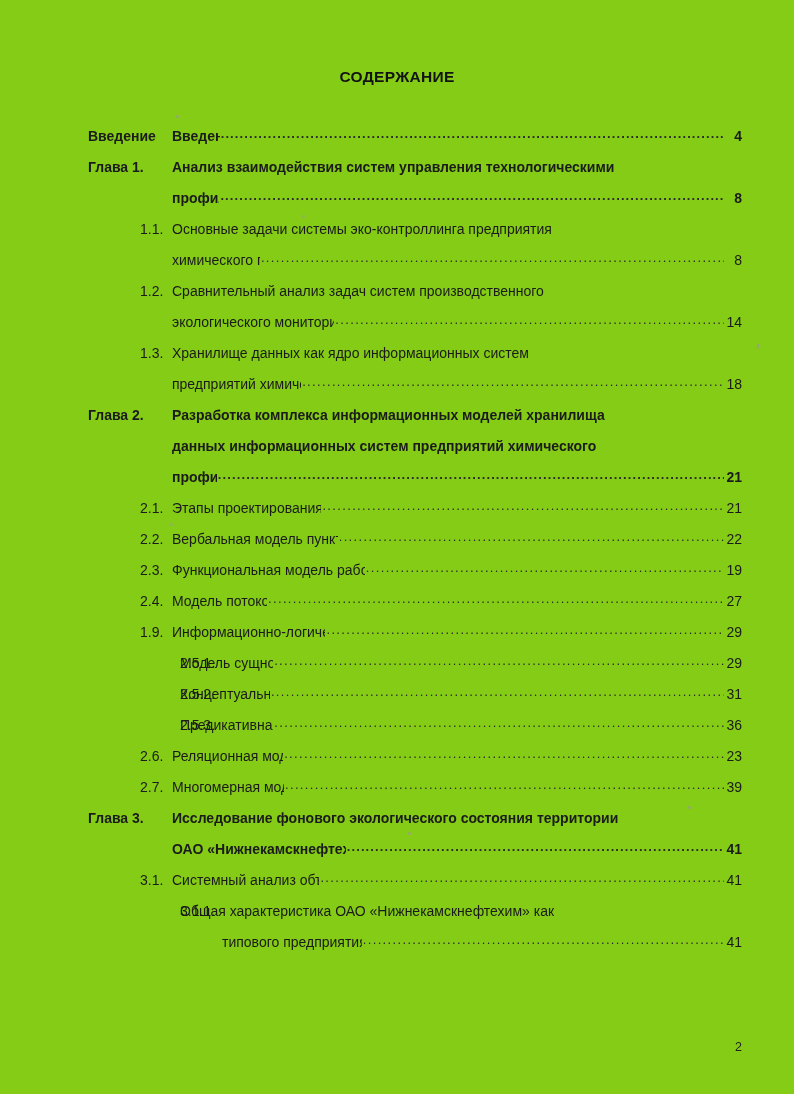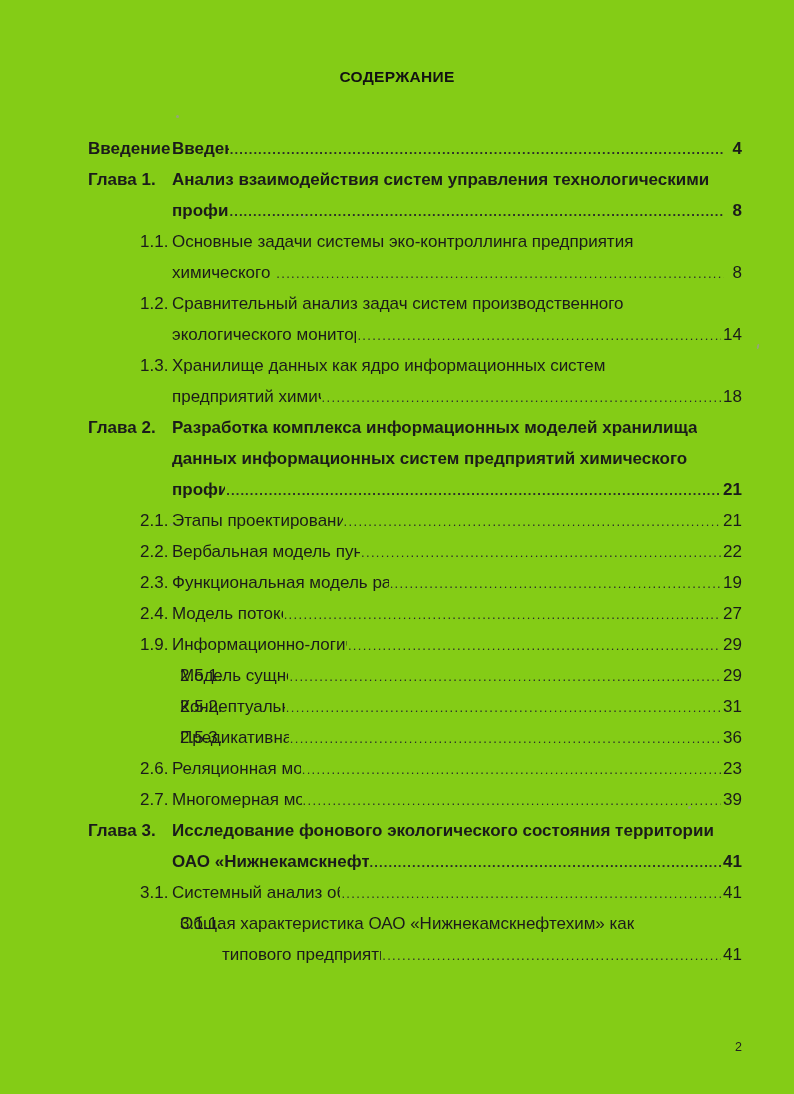--- a/index.html
+++ b/index.html
@@ -48,24 +48,24 @@
 
   .entry {
     position: relative;
     display: block;
     margin-bottom: 0px;
   }
 
   
   .line {
     display: flex;
-    align-items: flex-end;
+    align-items: flex-start;
     height: 31px;
     white-space: nowrap;
-    font-size: 17px;
+    font-size: 14px;
     color: #1b1b1b;
   }
 
   .num {
     flex: 0 0 auto;
     text-align: left;
   }
 
   
   .lvl-ch  .num { width: 84px; }      

